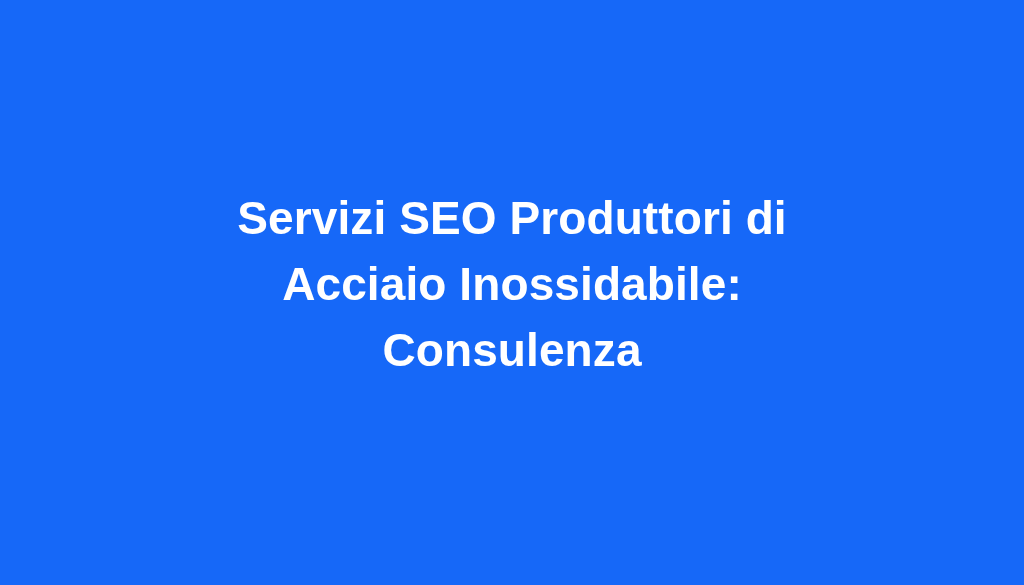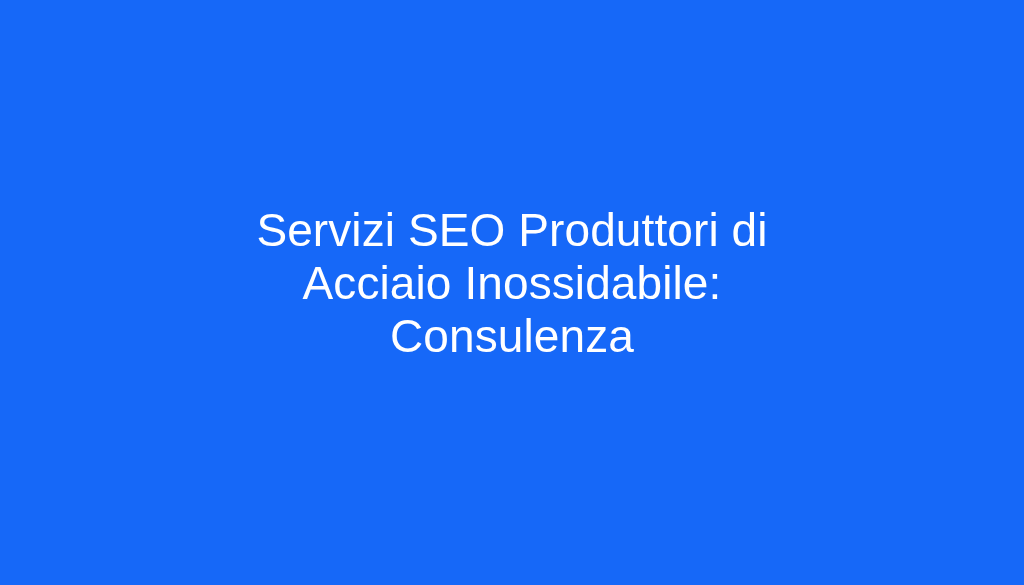--- a/index.html
+++ b/index.html
@@ -37,22 +37,22 @@
     flex-direction: column;
     align-items: center;
     justify-content: center;
   }
 
   .banner-title {
     margin: 0;
     padding: 0;
     font-family: "Liberation Sans", sans-serif;
     font-size: 46px;
-    font-weight: 400;
-    line-height: 53px;
+    font-weight: 700;
+    line-height: 66px;
     letter-spacing: 0.1px;
     color: #ffffff;
     text-align: center;
     max-width: 660px;
     word-wrap: break-word;
     -webkit-font-smoothing: antialiased;
   }
 </style>
 </head>
 <body>

